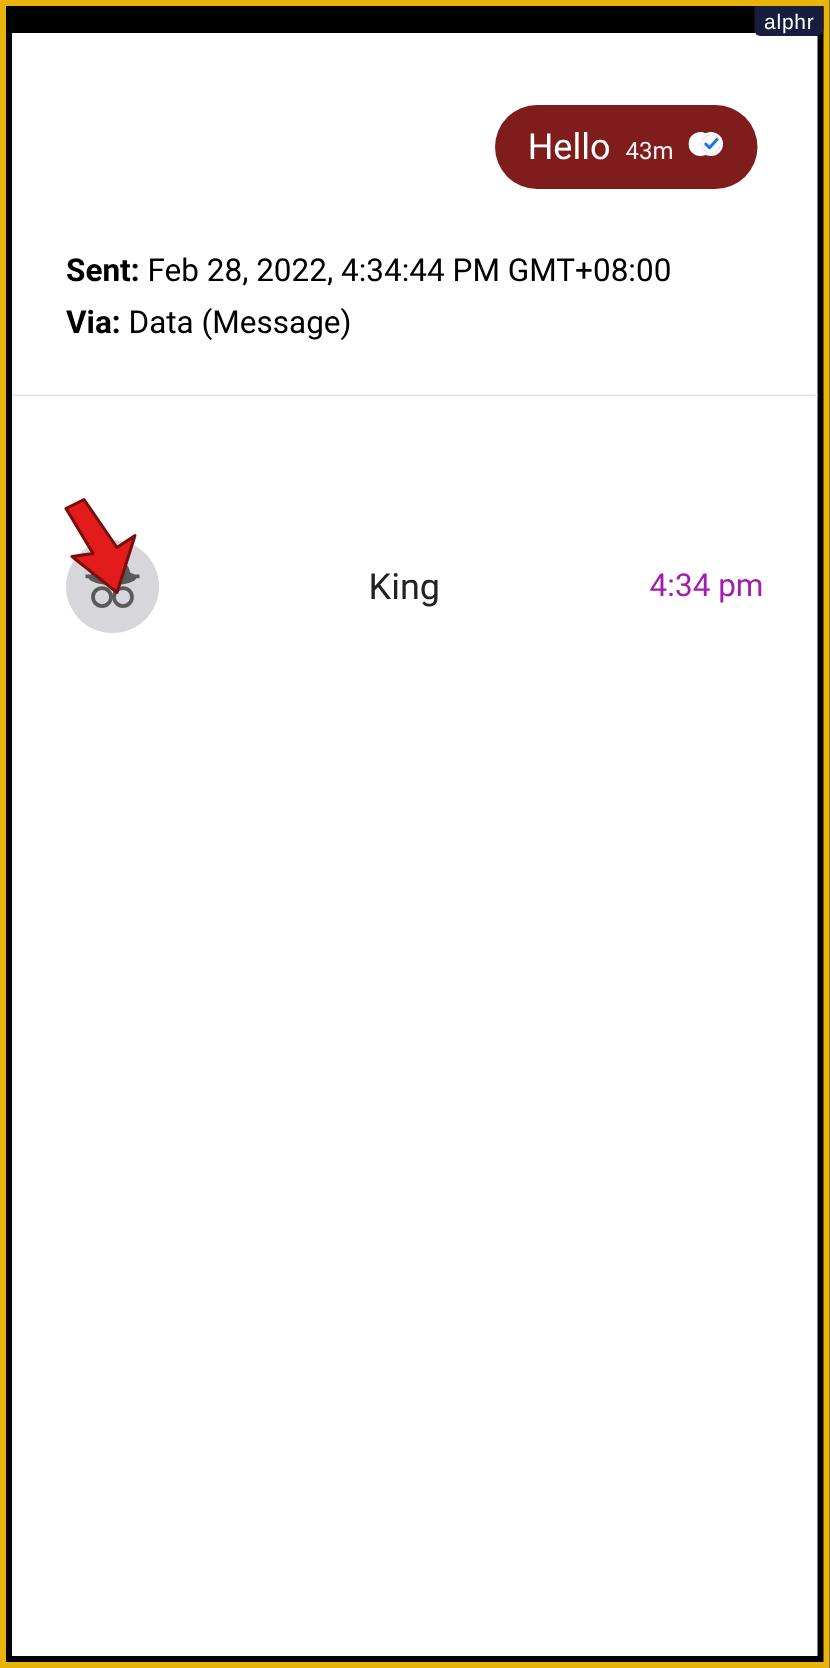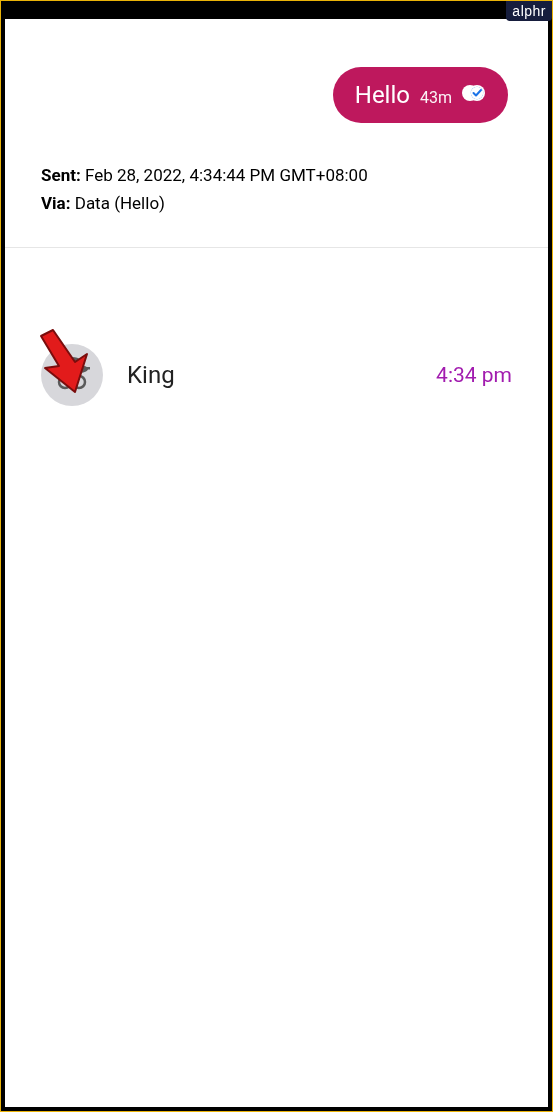--- a/index.html
+++ b/index.html
@@ -8,21 +8,21 @@
       height: 1112px;
       font-family: -apple-system, BlinkMacSystemFont, 'Segoe UI', Roboto, sans-serif;
       background: #000;
       position: relative;
       overflow: hidden;
     }
     .outer {
       position: absolute;
       top: 0; left: 0; right: 0; bottom: 0;
       background: #000;
-      border: 1px solid #eab308;
+      border: 4px solid #eab308;
     }
     .screen {
       position: absolute;
       top: 18px; left: 4px; right: 4px; bottom: 4px;
       background: #fff;
     }
     .header {
       display: flex;
       align-items: center;
       padding: 18px 24px;
@@ -37,42 +37,42 @@
       font-size: 24px;
       font-weight: 500;
       color: #000;
     }
     .bubble-wrap {
       display: flex;
       justify-content: flex-end;
       padding: 48px 40px 20px 40px;
     }
     .bubble {
-      background: #be185d;
+      background: #7f1d1d;
       color: #fff;
       border-radius: 30px;
       padding: 14px 22px;
       display: flex;
       align-items: baseline;
       gap: 10px;
     }
     .bubble-text {
       font-size: 24px;
       font-weight: 400;
     }
     .bubble-time {
       font-size: 16px;
       opacity: 0.95;
     }
     .bubble-check {
       align-self: center;
     }
     .meta {
       padding: 18px 36px 30px 36px;
-      font-size: 17px;
+      font-size: 21px;
       line-height: 1.65;
       color: #000;
     }
     .meta .label { font-weight: 700; }
     .divider {
       height: 1px;
       background: #e6e6e6;
       margin: 0 0 52px 0;
     }
     .readby-header {
@@ -84,20 +84,21 @@
     .readby-title {
       font-size: 23px;
       font-weight: 700;
       color: #000;
     }
     .reader-row {
       display: flex;
       align-items: center;
       padding: 44px 36px;
       gap: 24px;
+      text-align: center;
     }
     .avatar {
       width: 62px; height: 62px;
       border-radius: 50%;
       background: #d7d7db;
       display: flex;
       align-items: center;
       justify-content: center;
       flex-shrink: 0;
     }
@@ -155,21 +156,21 @@
       </div>
     </div>
 
     <div class="meta">
       <div>
         <span class="label">Sent:</span>
         <span>Feb 28, 2022, 4:34:44 PM GMT+08:00</span>
       </div>
       <div>
         <span class="label">Via:</span>
-        <span>Data (Hello)</span>
+        <span>Data (Message)</span>
       </div>
     </div>
 
     <div class="divider"></div>
 
 
     <div class="reader-row">
       <div class="avatar">
         <svg width="48" height="48" viewBox="0 0 48 48">
           <ellipse cx="24" cy="18" rx="16" ry="5" fill="#5a5a5a"></ellipse>

